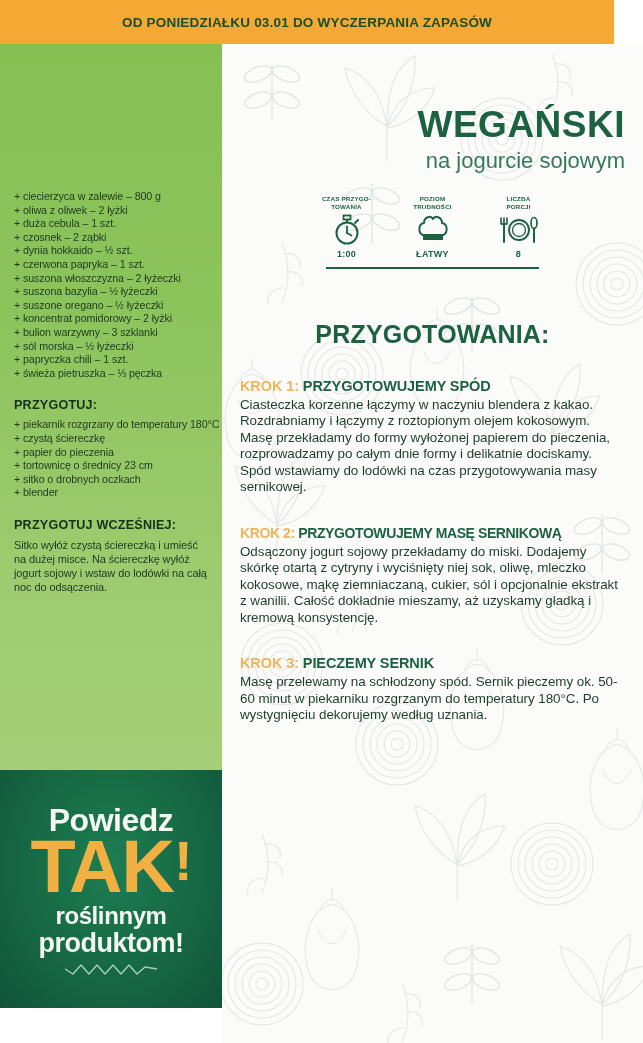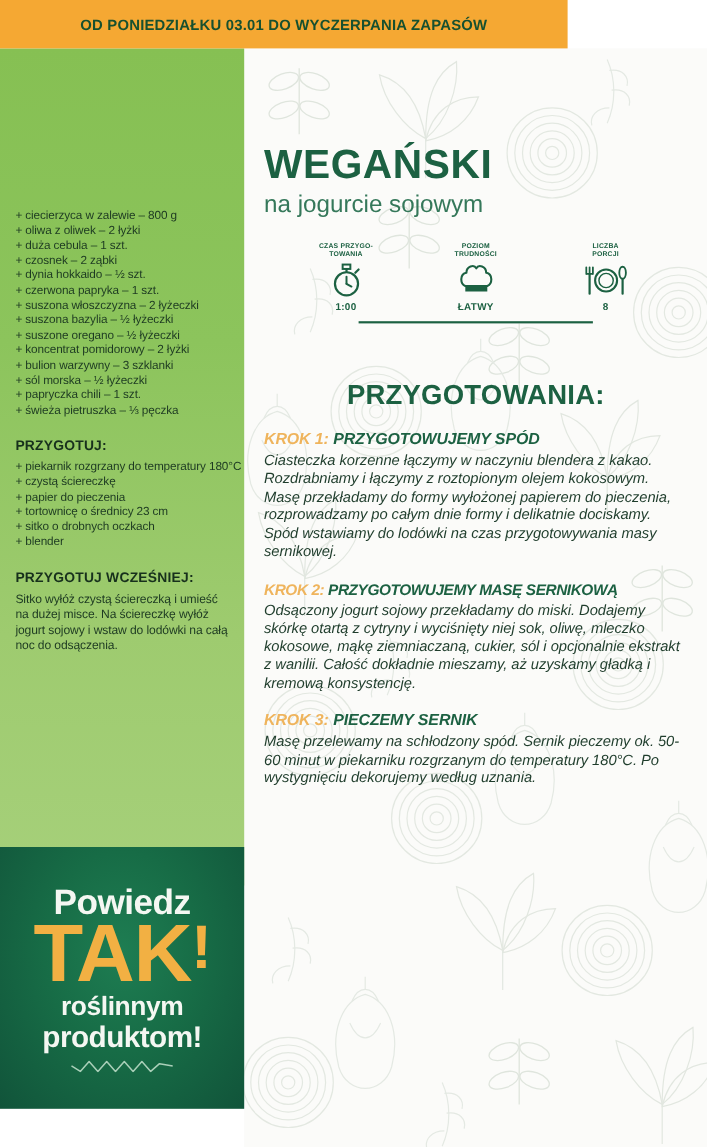--- a/index.html
+++ b/index.html
@@ -9,21 +9,21 @@
     font-family: "Liberation Sans", sans-serif;
     background:#ffffff;
     position:relative;
     overflow:hidden;
   }
 
   .page { position:relative; width:643px; height:1043px; overflow:hidden; background:#fff; }
 
   
   .banner {
-    position:absolute; top:0; left:0; width:516px; height:44px;
+    position:absolute; top:0; left:0; width:614px; height:44px;
     background:#f5a833;
     display:flex; align-items:center; justify-content:center;
     z-index:30;
   }
   .banner-text {
     font-size:13.5px; font-weight:bold; color:#17502f;
     letter-spacing:.2px; white-space:nowrap;
   }
   .banner-text .b-strong { font-weight:bold; }
 
@@ -88,36 +88,36 @@
     line-height:28px; letter-spacing:-.5px;
   }
   .squiggle { margin-top:6px; }
 
   
   .content {
     position:absolute; top:44px; left:222px; width:421px; height:999px;
     z-index:20; padding:0 18px;
   }
 
-  .title-block { text-align:left; padding-top:85px; }
+  .title-block { text-align:right; padding-top:60px; }
   .title-1 {
     font-size:37px; font-weight:bold; color:#1c6142;
     letter-spacing:.5px; line-height:42px;
   }
   .title-2 {
     font-size:37px; font-weight:bold; color:#1c6142;
     letter-spacing:.5px; line-height:44px;
   }
   .subtitle {
     font-size:22px; color:#35785a; line-height:28px; margin-top:1px;
   }
 
   
   .meta-row {
-    display:flex; justify-content:center; gap:44px;
+    display:flex; justify-content:center; gap:12px;
     margin-top:20px;
   }
   .meta-item { text-align:center; width:74px; }
   .meta-label {
     font-size:6.2px; font-weight:bold; color:#1c6142;
     line-height:8px; letter-spacing:.2px; text-transform:uppercase;
     min-height:16px;
   }
   .meta-icon { height:36px; display:flex; align-items:center; justify-content:center; margin-top:1px; }
   .meta-value {
@@ -129,21 +129,21 @@
     width:213px; height:1.5px; background:#1c6142;
     margin:8px auto 0;
   }
 
   .method-title {
     text-align:center; margin-top:22px;
     font-size:25px; font-weight:bold; color:#1c6142;
     line-height:29px; letter-spacing:.2px;
   }
 
-  .step { margin-top:17px;font-style:italic; }
+  .step { margin-top:28px; }
   .step-head {
     font-size:14.5px; font-weight:bold; line-height:18px;
     letter-spacing:-.1px; white-space:nowrap;
   }
   .step-num { color:#efb45c; }
   .step-name { color:#1c6142; }
   .step-body {
     font-size:13.4px; color:#1f3d2c; line-height:16.5px;
     margin-top:2px; letter-spacing:-.05px;
   }

